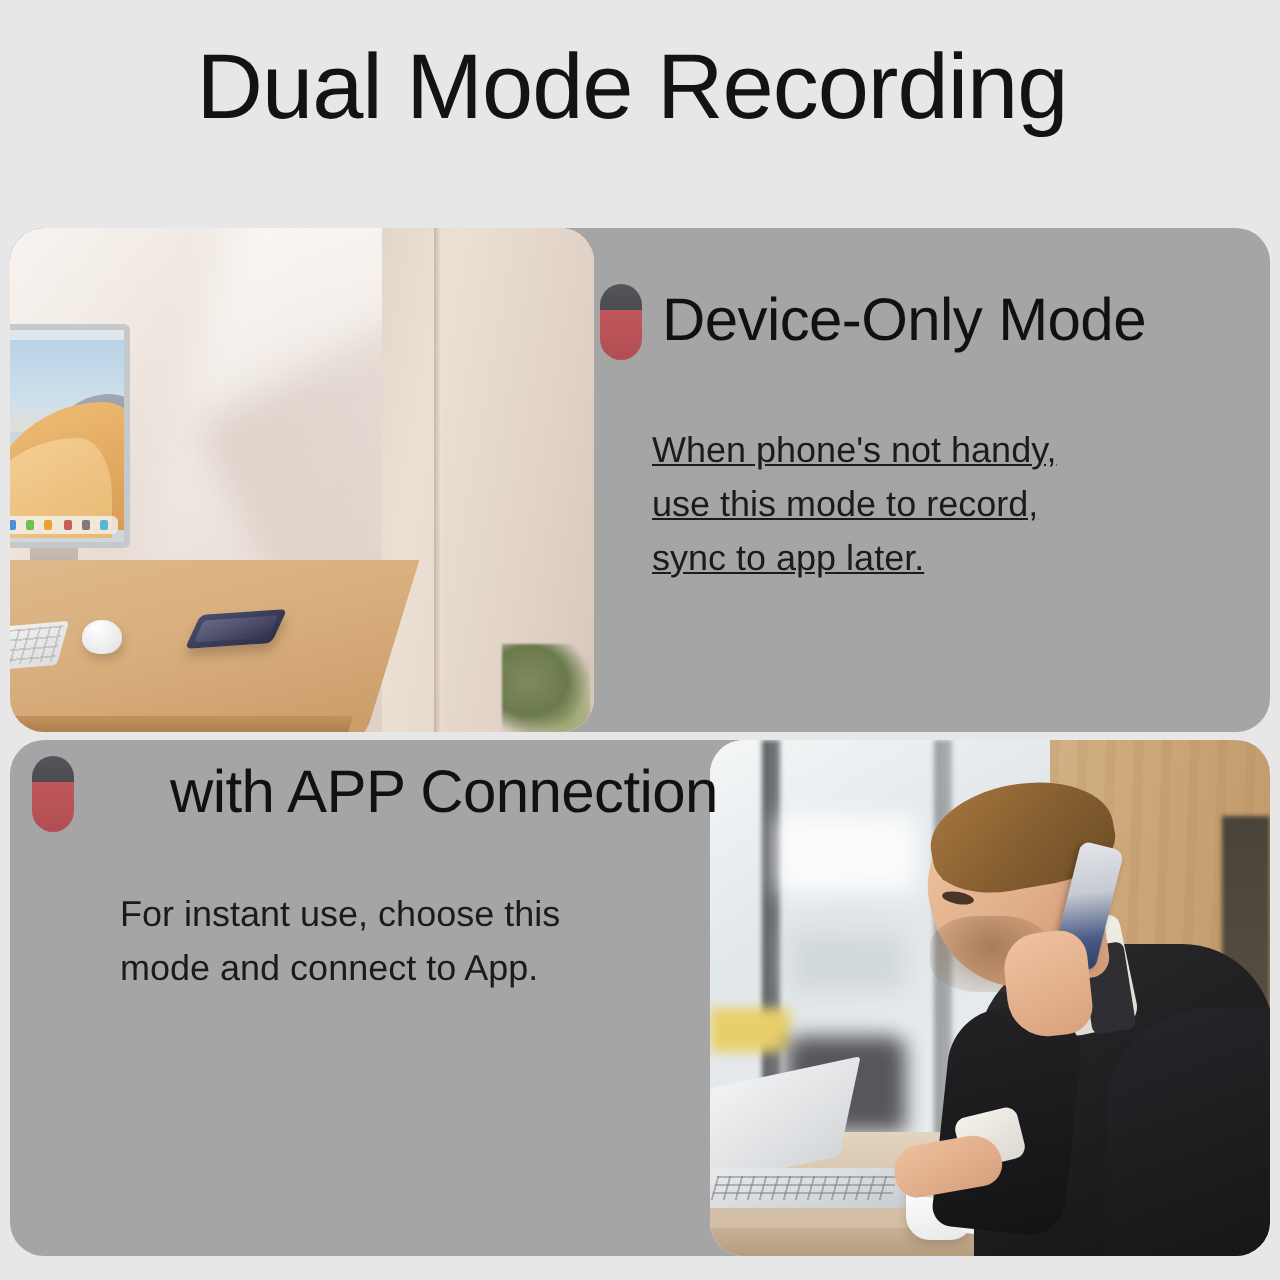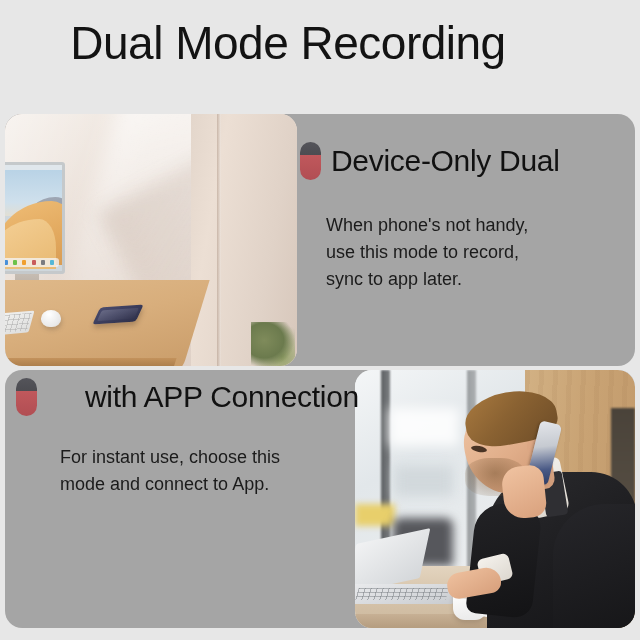--- a/index.html
+++ b/index.html
@@ -21,20 +21,21 @@
     left: 0;
     top: 14px;
     width: 576px;
     text-align: center;
     font-size: 46px;
     line-height: 58px;
     font-weight: 500;
     letter-spacing: -0.5px;
     color: #131313;
     white-space: nowrap;
+    padding-left: 28px;
   }
 
   
   .card {
     position: absolute;
     background: #a5a5a5;
     border-radius: 17px;
     overflow: hidden;
   }
   .card-top {
@@ -447,21 +448,21 @@
     white-space: nowrap;
   }
   .body-copy {
     position: absolute;
     font-size: 18px;
     line-height: 27px;
     font-weight: 400;
     color: #1b1b1b;
     white-space: pre-line;
   }
-  .body-copy.top { left: 326px; top: 212px; }
+  .body-copy.top { left: 326px; top: 212px; text-decoration: underline; }
   .body-copy.bottom { left: 40px; top: 444px; margin-left: 20px; }
 </style>
 </head>
 <body>
 
 <div class="page-title">Dual Mode Recording</div>
 
 <div class="card card-top">
 
   <div class="photo photo-desk">
@@ -497,21 +498,21 @@
     <div class="keyboard"></div>
     <div class="mouse"></div>
     <div class="phone-device"></div>
     <div class="plant-leaf"></div>
   </div>
 
 </div>
 
 <div class="headline-row top">
   <span class="pill-icon"></span>
-  <span class="headline">Device-Only Dual</span>
+  <span class="headline">Device-Only Mode</span>
 </div>
 
 <div class="body-copy top">When phone's not handy,
 use this mode to record,
 sync to app later.</div>
 
 <div class="card card-bottom">
 
   <div class="photo photo-office">
     <div class="office-bg"></div>

